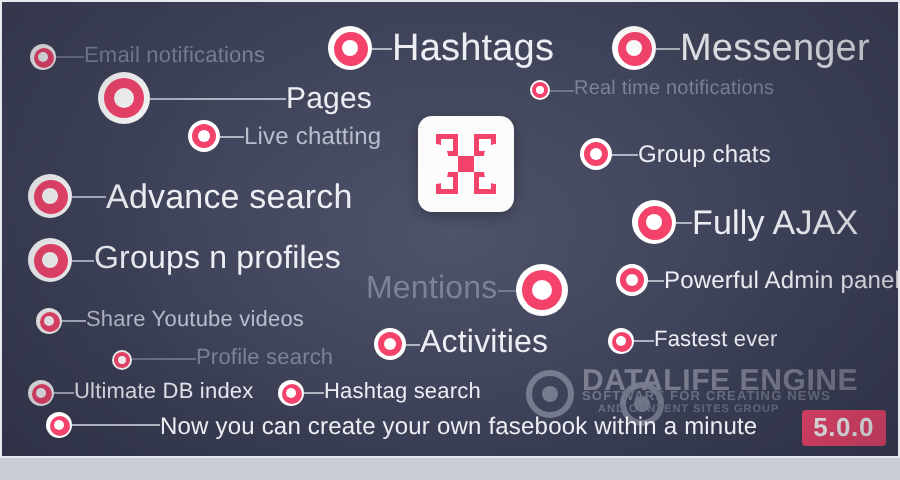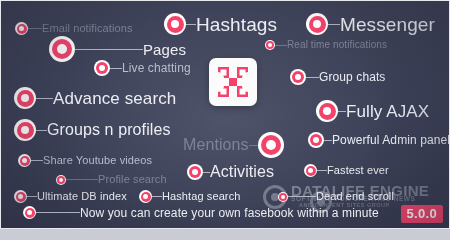--- a/index.html
+++ b/index.html
@@ -329,27 +329,20 @@
   </div>
 
   <div class="feat" style="left:138px; top:189px;">
     <span class="dot s-sm">
         <i></i>
       </span>
     <span class="connector" style="width:10px;"></span>
     <span class="label" style="font-size:11px;">Hashtag search</span>
   </div>
 
-  <div class="feat" style="left:277px; top:190px; z-index:5;">
-    <span class="dot s-xs">
-        <i></i>
-      </span>
-    <span class="connector" style="width:28px;"></span>
-    <span class="label" style="font-size:11px;">Dead end scroll</span>
-  </div>
 
   <div class="feat" style="left:22px; top:205px; z-index:5;">
     <span class="dot s-sm">
         <i></i>
       </span>
     <span class="connector" style="width:44px;"></span>
     <span class="label" style="font-size:12px;">Now you can create your own fasebook within a minute</span>
   </div>
 
   <div id="logo-box">

